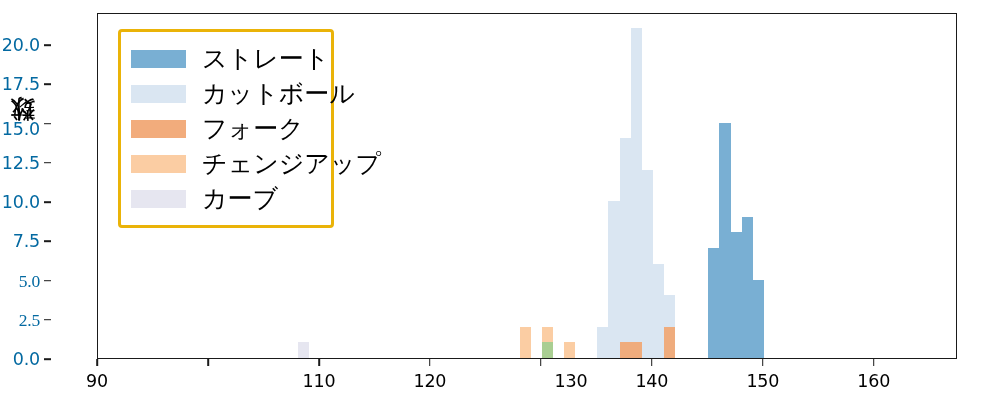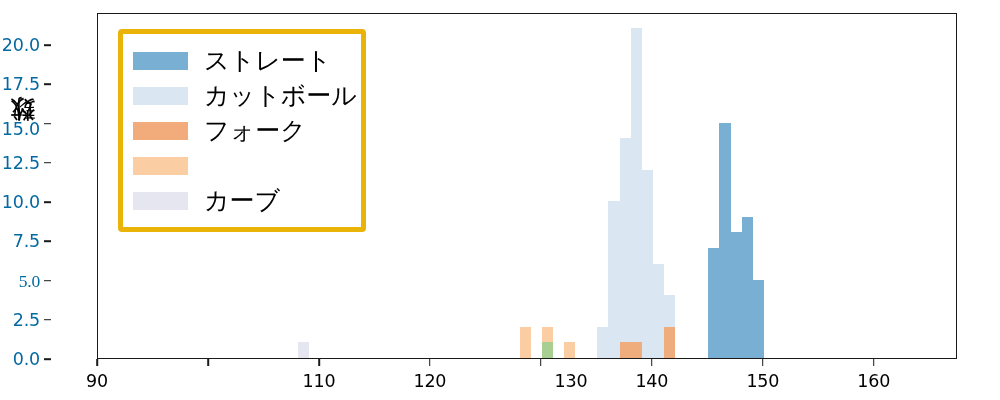--- a/index.html
+++ b/index.html
@@ -54,46 +54,46 @@
   }
   .xtick-mark{
     position:absolute;top:0px;width:1.6px;height:7px;background:#1a1a1a;
     transform:translateX(-50%);
   }
 
   
   #legend{
     position:absolute;left:118px;top:29px;
     background:#ffffff;
-    border:5px solid #eab308;
+    border:3px solid #eab308;
     border-radius:4px;
     padding:9px 16px 9px 10px;
     box-sizing:border-box;
-    width:248px;
+    width:216px;
   }
   .legend-row{display:flex;align-items:center;height:35px;}
   .legend-swatch{
     width:55px;height:18px;flex:none;margin-right:16px;
   }
   .legend-label{
     font-size:25px;color:#000;white-space:nowrap;letter-spacing:0px;
     line-height:1;
   }
 </style>
 </head>
 <body>
 
 <div id="figure">
 
   <div id="y-axis">
     <div id="y-axis-title">球数</div>
     <div id="y-ticks">
         <div class="ytick-label" style="top: 359px;">0.0</div>
         <div class="ytick-mark" style="top: 359px;"></div>
-        <div class="ytick-label" style="top: 319.771px;">2.5</div>
+        <div class="ytick-label" style="top: 319.771px; font-family: Liberation Serif, serif;">2.5</div>
         <div class="ytick-mark" style="top: 319.771px;"></div>
         <div class="ytick-label" style="top: 280.542px; font-family: Liberation Serif, serif;">5.0</div>
         <div class="ytick-mark" style="top: 280.542px;"></div>
         <div class="ytick-label" style="top: 241.313px;">7.5</div>
         <div class="ytick-mark" style="top: 241.313px;"></div>
         <div class="ytick-label" style="top: 202.084px;">10.0</div>
         <div class="ytick-mark" style="top: 202.084px;"></div>
         <div class="ytick-label" style="top: 162.855px;">12.5</div>
         <div class="ytick-mark" style="top: 162.855px;"></div>
         <div class="ytick-label" style="top: 129px;">15.0</div>
@@ -159,20 +159,21 @@
       <div class="legend-row">
         <span class="legend-swatch" style="background: rgb(218, 230, 242);"></span>
         <span class="legend-label">カットボール</span>
       </div>
       <div class="legend-row">
         <span class="legend-swatch" style="background: rgb(242, 172, 124);"></span>
         <span class="legend-label">フォーク</span>
       </div>
       <div class="legend-row">
         <span class="legend-swatch" style="background: rgb(251, 205, 163);"></span>
+        <span class="legend-label">チェンジアップ</span>
       </div>
       <div class="legend-row">
         <span class="legend-swatch" style="background: rgb(230, 230, 240);"></span>
         <span class="legend-label">カーブ</span>
       </div>
     </div>
 
 </div>
 
 </body></html>

